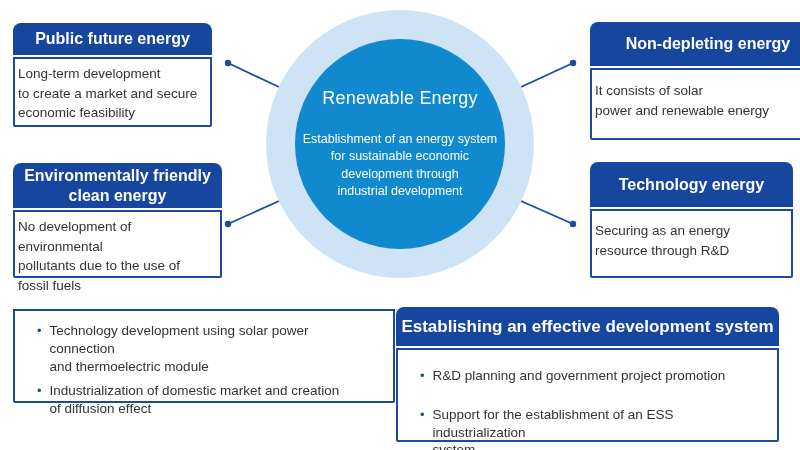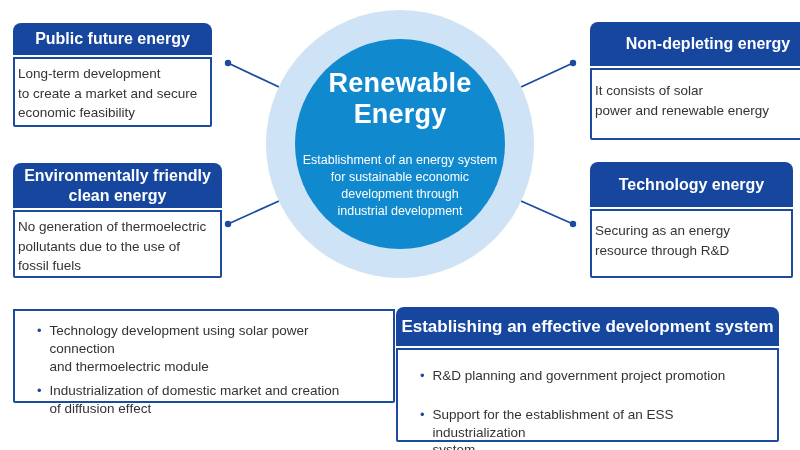--- a/index.html
+++ b/index.html
@@ -34,22 +34,22 @@
     border-radius: 50%;
     background: #1089cf;
     display: flex;
     flex-direction: column;
     align-items: center;
     justify-content: center;
     text-align: center;
     color: #ffffff;
   }
   .cc-title {
-    font-size: 27px;
-    font-weight: bold;
+    font-size: 18px;
+    font-weight: normal;
     letter-spacing: 0.2px;
     margin-bottom: 22px;
   }
   .cc-sub {
     font-size: 12.5px;
     line-height: 1.38;
     white-space: pre-line;
   }
   
   .sbox { position: absolute; z-index: 2; }
@@ -161,21 +161,21 @@
   <div class="sbox box-tl">
     <div class="hd">Public future energy</div>
     <div class="bd">Long-term development
 to create a market and secure
 economic feasibility</div>
   </div>
 
   <div class="sbox box-ml">
     <div class="hd">Environmentally friendly
 clean energy</div>
-    <div class="bd">No generation of thermoelectric
+    <div class="bd">No development of environmental
 pollutants due to the use of
 fossil fuels</div>
   </div>
 
   <div class="sbox box-tr">
     <div class="hd">Non-depleting energy</div>
     <div class="bd">It consists of solar
 power and renewable energy</div>
   </div>
 

